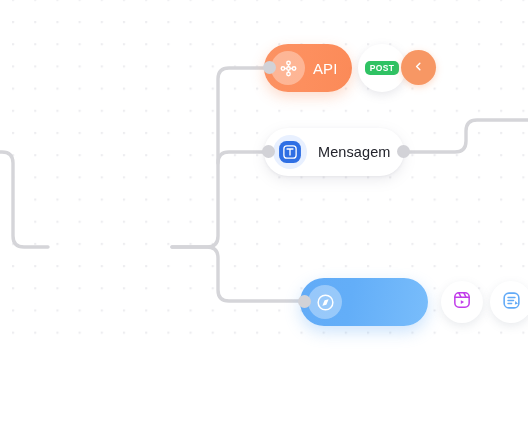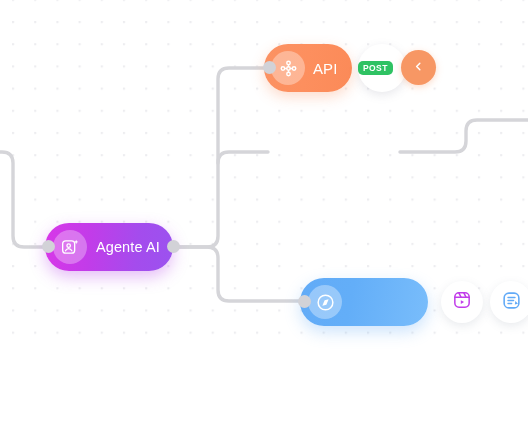--- a/index.html
+++ b/index.html
@@ -90,21 +90,21 @@
     position: absolute;
     left: 94px;
     top: 0px;
     width: 48px;
     height: 48px;
     border-radius: 50%;
     background: #ffffff;
     box-shadow: 0 3px 10px rgba(120,120,140,0.17);
     display: flex;
     align-items: center;
-    justify-content: flex-start;
+    justify-content: center;
   }
   .method-badge {
     background: #2fc263;
     color: #ffffff;
     font-size: 8.5px;
     font-weight: bold;
     letter-spacing: 0.4px;
     border-radius: 5px;
     padding: 2.5px 5px 2.5px 5px;
     line-height: 1;
@@ -246,38 +246,37 @@
 
     <div class="api-collapse">
       <span>
         <svg width="13" height="13" viewBox="0 0 24 24" fill="none" stroke="#ffffff" stroke-width="2.6" stroke-linecap="round" stroke-linejoin="round">
           <polyline points="14.5,6 8.5,12 14.5,18"></polyline>
         </svg>
       </span>
     </div>
   </div>
 
-
-  <div class="node" id="node-agente">
-    <div class="handle" style="left:-3px; top:17px;"></div>
+  <div class="node" id="node-mensagem">
+    <div class="handle" style="left:-2px; top:17px;"></div>
 
     <div class="pill">
       <span class="ico-wrap">
-        <svg width="20" height="20" viewBox="0 0 24 24" fill="none" stroke="#ffffff" stroke-width="1.6" stroke-linecap="round" stroke-linejoin="round">
-          <rect x="3.2" y="4.6" width="14.4" height="14.8" rx="3.6"></rect>
-          <circle cx="10.4" cy="10.4" r="2.1"></circle>
-          <path d="M6.6 16.6c.9-1.9 2.2-2.7 3.8-2.7s2.9.8 3.8 2.7"></path>
-          <path d="M19.4 3.2l.8 1.9 1.9.8-1.9.8-.8 1.9-.8-1.9-1.9-.8 1.9-.8z" fill="#ffffff" stroke="none"></path>
-        </svg>
-      </span>
-      <span class="node-label">Agente AI</span>
-    </div>
-
-    <div class="handle" style="left:122px; top:17px;"></div>
+        <svg width="28" height="28" viewBox="0 0 32 32">
+          <rect x="3.5" y="3.5" width="25" height="25" rx="8.5" fill="#2f6fe4"></rect>
+          <rect x="9" y="9" width="14" height="14" rx="3.4" fill="none" stroke="#ffffff" stroke-width="1.5"></rect>
+          <path d="M12.6 12.6h6.8M16 12.6v6.8" fill="none" stroke="#ffffff" stroke-width="1.5" stroke-linecap="round"></path>
+        </svg>
+      </span>
+      <span class="node-label">Mensagem</span>
+    </div>
+
+    <div class="handle" style="left:133px; top:17px;"></div>
   </div>
+
 
   <div class="node" id="node-interacao">
     <div class="handle" style="left:-2px; top:17px;"></div>
 
     <div class="pill">
       <span class="ico-wrap">
         <svg width="21" height="21" viewBox="0 0 24 24" fill="none" stroke="#ffffff" stroke-width="1.7" stroke-linecap="round" stroke-linejoin="round">
           <circle cx="12" cy="12" r="8.4"></circle>
           <path d="M15.6 8.4l-2.6 6.2-4.6 1 2.6-6.2z" fill="#ffffff" stroke="none"></path>
         </svg>

